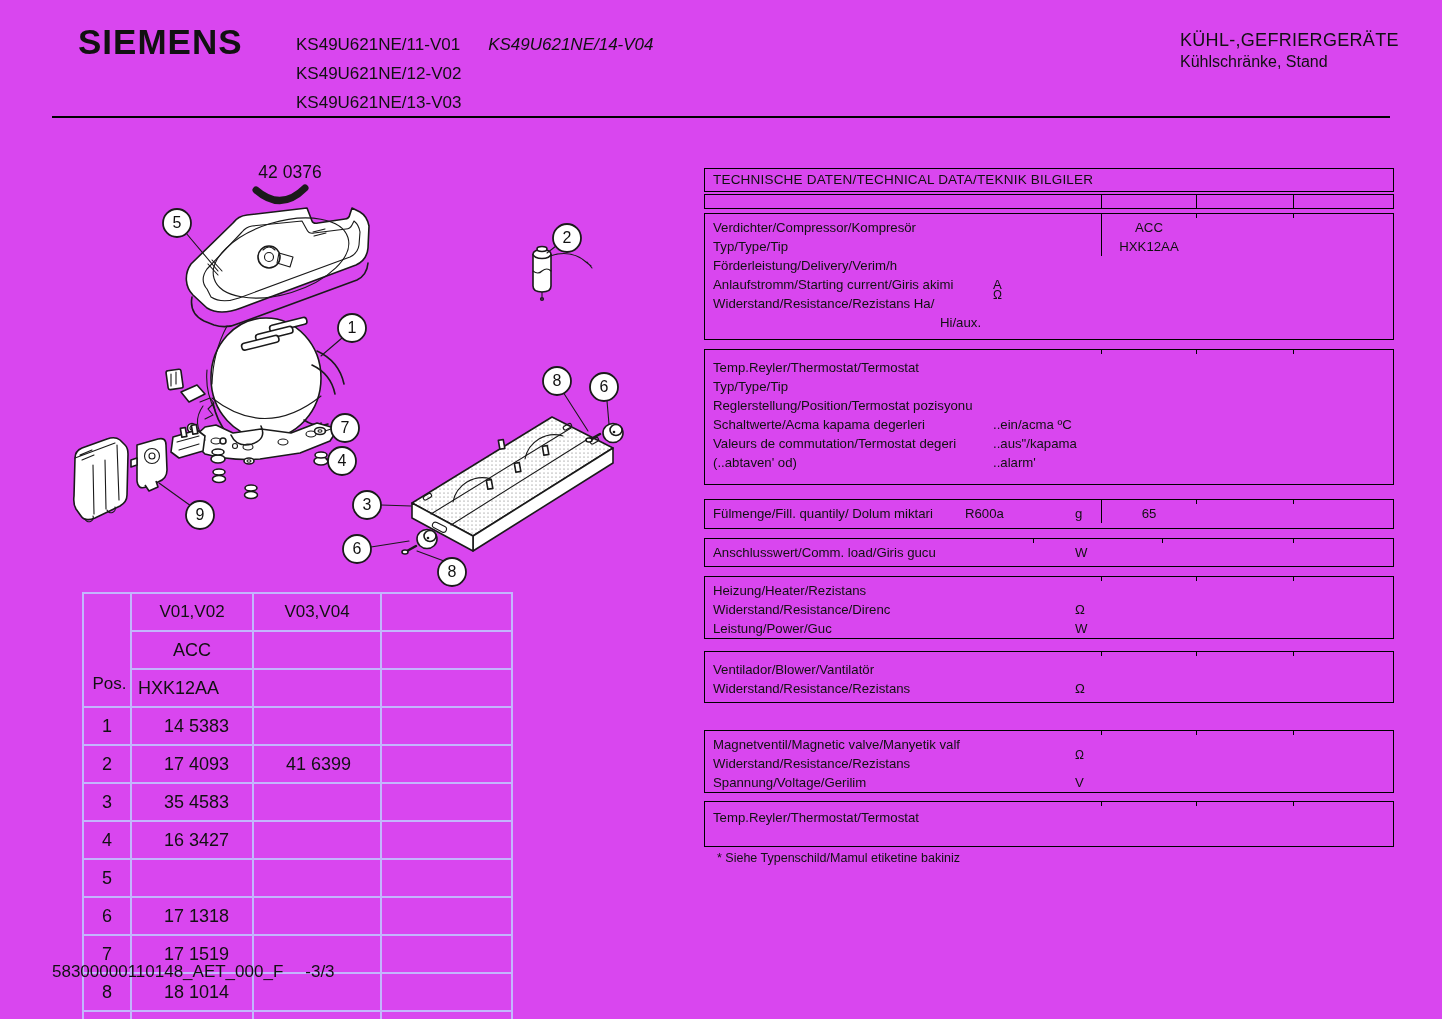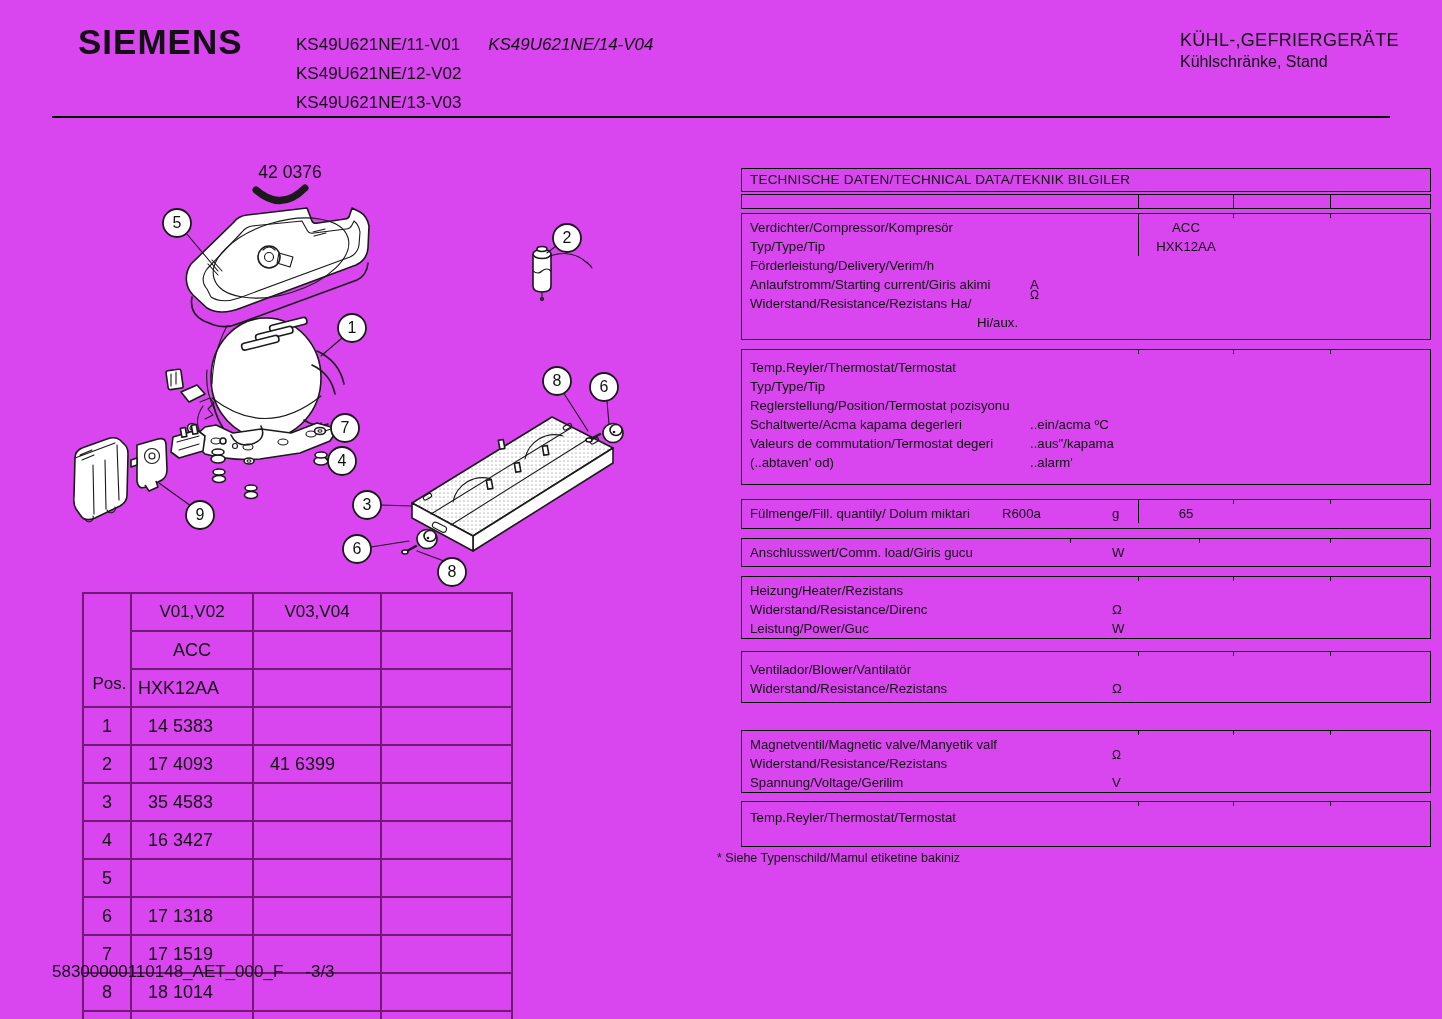--- a/index.html
+++ b/index.html
@@ -21,33 +21,33 @@
   .ln { fill:none; stroke:#1a1a1a; stroke-width:1.6; stroke-linejoin:round; stroke-linecap:round; }
   .th { fill:none; stroke:#1a1a1a; stroke-width:1.1; stroke-linejoin:round; stroke-linecap:round; }
   .fw { fill:#fff; stroke:#1a1a1a; stroke-width:1.6; stroke-linejoin:round; }
   .fd { fill:url(#dots); stroke:#1a1a1a; stroke-width:1.6; stroke-linejoin:round; }
   .callout circle { fill:#fff; stroke:#1a1a1a; stroke-width:1.8; }
   .callout text { font:16px "Liberation Sans", sans-serif; fill:#111; text-anchor:middle; }
   .partlabel { font:17.5px "Liberation Sans", sans-serif; fill:#111; text-anchor:middle; }
 
   
   .parts { position:absolute; left:82px; top:592px; border-collapse:collapse; table-layout:fixed; }
-  .parts td { border:2px solid #701a75; font-size:18px; height:38px; padding:0; white-space:nowrap; overflow:hidden; }
+  .parts td { border:2px solid #c4b5fd; font-size:18px; height:38px; padding:0; white-space:nowrap; overflow:hidden; }
   .parts .posc { width:48px; text-align:center; }
   .parts .c1 { width:122px; }
   .parts .c2 { width:128px; }
   .parts .c3 { width:131px; }
   .parts .hdr1 { text-align:center; font-size:17px; }
   .parts .hdr-acc { text-align:center; }
   .parts .hdr-hxk { padding-left:6px; }
-  .parts .numc { padding-left:16px; }
+  .parts .numc { padding-left:32px; }
   .parts .poslab { vertical-align:bottom; text-align:center; padding:0 0 12px 5px; font-size:17px; }
 
   
-  .tech { position:absolute; left:741px; top:168px; width:690px; font-size:13.2px; }
+  .tech { position:absolute; left:704px; top:168px; width:690px; font-size:13.2px; }
   .tech-title { border:1.5px solid #000; height:24px; line-height:21px; padding-left:8px; font-size:13.5px; letter-spacing:0.2px; white-space:nowrap; }
   .trow { display:flex; border:1.5px solid #000; margin-top:2px; height:15px; }
   .trow .sp { border-left:1.5px solid #000; }
   .tsec { display:flex; border:1.5px solid #000; align-items:flex-start; }
   .tlab { flex:1; padding:4px 8px 0 8px; position:relative; }
   .tval { border-left:1.5px solid #000; text-align:center; padding-top:4px; line-height:19px; }
   .w1 { width:95px; } .w2 { width:97px; } .w3 { width:100px; }
   .tline { position:relative; height:19px; line-height:19px; white-space:nowrap; }
   .tline .tmid  { position:absolute; left:252px; }
   .tline .tunit { position:absolute; left:280px; }

